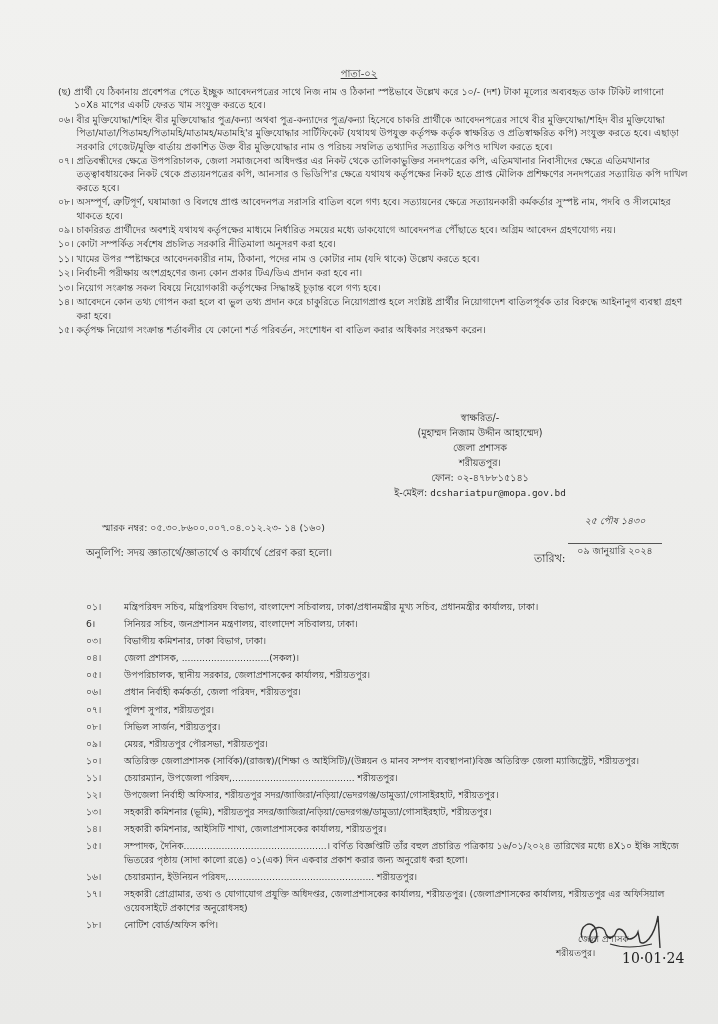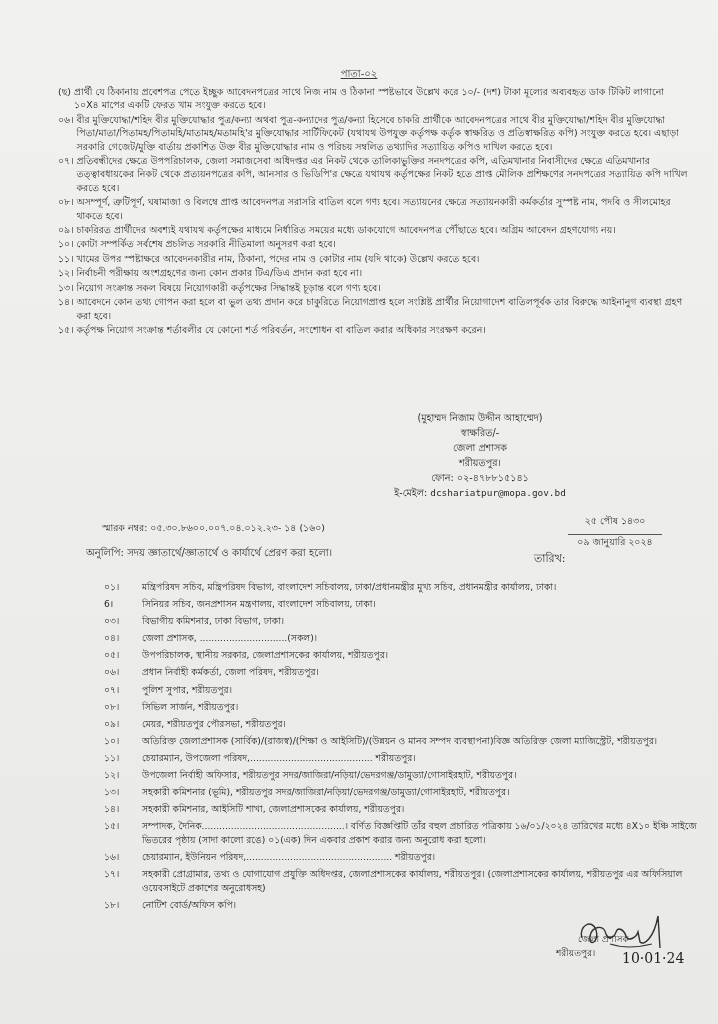--- a/index.html
+++ b/index.html
@@ -30,23 +30,23 @@
   }
   .sig-block .email { font-family: "DejaVu Sans Mono", "Liberation Mono", monospace; font-size: 9.4px; text-align: center; }
   .memo {
     position: absolute; top: 521px; left: 86px; font-size: 9.4px; margin-left: 16px;
   }
   .date-label { position: absolute; top: 550px; left: 534px; font-size: 11px; }
   .date-block {
     position: absolute; top: 514px; left: 568px; width: 94px; text-align: center;
     font-size: 9.4px; line-height: 13px;
   }
-  .date-block .top { border-bottom: 1px solid #555; padding-bottom: 7px; }
+  .date-block .top { border-bottom: 1px solid #555; padding-bottom: 16px; font-style: italic; }
   .copy-intro { position: absolute; top: 545px; left: 86px; font-size: 10px; }
-  .copies { position: absolute; top: 580px; left: 86px; width: 610px; margin-left: 18px; }
+  .copies { position: absolute; top: 600px; left: 86px; width: 610px; }
   .copy {
     display: flex; font-size: 9.2px; line-height: 13.6px; margin-bottom: 3.5px;
   }
   .copy .num { flex: 0 0 38px; }
   .copy .txt { flex: 1 1 auto; }
   .final-sig {
     position: absolute; top: 932px; left: 556px; width: 120px; font-size: 9px; line-height: 14px;
   }
   .final-sig .l1 { padding-left: 22px; }
   .scribble {
@@ -72,22 +72,22 @@
     <div class="term"><span class="num">০৯।</span>&nbsp;<span class="txt">চাকরিরত প্রার্থীদের অবশ্যই যথাযথ কর্তৃপক্ষের মাধ্যমে নির্ধারিত সময়ের মধ্যে ডাকযোগে আবেদনপত্র পৌঁছাতে হবে। অগ্রিম আবেদন গ্রহণযোগ্য নয়।</span></div>
     <div class="term"><span class="num">১০।</span>&nbsp;<span class="txt">কোটা সম্পর্কিত সর্বশেষ প্রচলিত সরকারি নীতিমালা অনুসরণ করা হবে।</span></div>
     <div class="term"><span class="num">১১।</span>&nbsp;<span class="txt">খামের উপর স্পষ্টাক্ষরে আবেদনকারীর নাম, ঠিকানা, পদের নাম ও কোটার নাম (যদি থাকে) উল্লেখ করতে হবে।</span></div>
     <div class="term"><span class="num">১২।</span>&nbsp;<span class="txt">নির্বাচনী পরীক্ষায় অংশগ্রহণের জন্য কোন প্রকার টিএ/ডিএ প্রদান করা হবে না।</span></div>
     <div class="term"><span class="num">১৩।</span>&nbsp;<span class="txt">নিয়োগ সংক্রান্ত সকল বিষয়ে নিয়োগকারী কর্তৃপক্ষের সিদ্ধান্তই চূড়ান্ত বলে গণ্য হবে।</span></div>
     <div class="term"><span class="num">১৪।</span>&nbsp;<span class="txt">আবেদনে কোন তথ্য গোপন করা হলে বা ভুল তথ্য প্রদান করে চাকুরিতে নিয়োগপ্রাপ্ত হলে সংশ্লিষ্ট প্রার্থীর নিয়োগাদেশ বাতিলপূর্বক তার বিরুদ্ধে আইনানুগ ব্যবস্থা গ্রহণ করা হবে।</span></div>
     <div class="term"><span class="num">১৫।</span>&nbsp;<span class="txt">কর্তৃপক্ষ নিয়োগ সংক্রান্ত শর্তাবলীর যে কোনো শর্ত পরিবর্তন, সংশোধন বা বাতিল করার অধিকার সংরক্ষণ করেন।</span></div>
   </div>
 
   <div class="sig-block">
+    <div>স্বাক্ষরিত/-</div>
     <div>(মুহাম্মদ নিজাম উদ্দীন আহাম্মেদ)</div>
-    <div>স্বাক্ষরিত/-</div>
     <div>জেলা প্রশাসক</div>
     <div>শরীয়তপুর।</div>
     <div>ফোন: ০২-৪৭৮৮১৫১৪১</div>
     <div><span>ই-মেইল:</span> <span class="email">dcshariatpur@mopa.gov.bd</span></div>
   </div>
 
   <div class="memo">
     <span>স্মারক নম্বর:</span>
     <span>০৫.৩০.৮৬০০.০০৭.০৪.০১২.২৩- ১৪ (১৬০)</span>
   </div>

